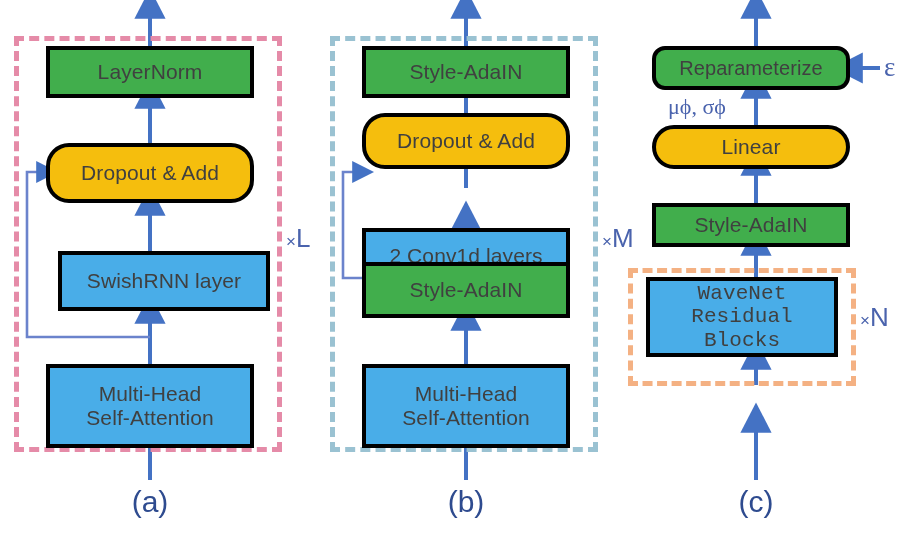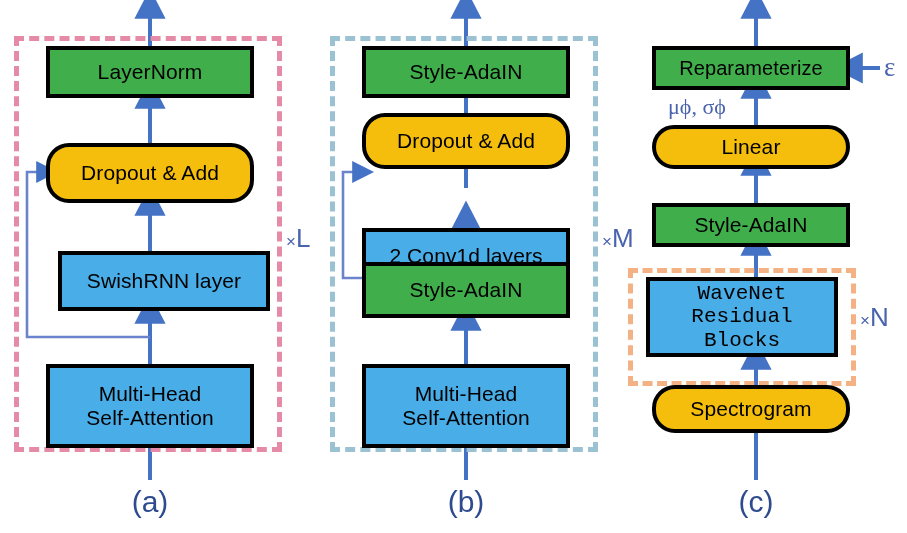--- a/index.html
+++ b/index.html
@@ -22,21 +22,21 @@
 
   
   .node{
     position:absolute;
     box-sizing:border-box;
     border:4px solid #000000;
     display:flex;
     align-items:center;
     justify-content:center;
     text-align:center;
-    color:#000000;
+    color:#404040;
     font-size:21px;
     line-height:1.12;
     letter-spacing:.1px;
     white-space:pre-line;
     user-select:none;
   }
   .node.green {background:#41ae4c;}
   .node.blue  {background:#49ade8;}
   .node.amber {background:#f5be0d;border-radius:23px;}
 
@@ -174,30 +174,29 @@
 
   <div class="node blue" style="left:362px;top:364px;width:208px;height:84px;">Multi-Head
 Self-Attention</div>
 
   <div class="mult" style="left:602px;top:225px;">
     <span class="times">×</span><span>M</span>
   </div>
 
   <div class="caption" style="left:416px;top:487px;width:100px;">(b)</div>
 
-  <div class="node green" style="left:652px;top:46px;width:198px;height:44px;font-size:20px;">Reparameterize</div>
+  <div class="node green" style="left:652px;top:46px;width:198px;height:44px;font-size:20px;border-radius:13px;">Reparameterize</div>
 
   <div class="node amber" style="left:652px;top:125px;width:198px;height:44px;">Linear</div>
 
   <div class="node green" style="left:652px;top:203px;width:198px;height:44px;">Style-AdaIN</div>
 
   <div class="node blue" style="left:646px;top:277px;width:192px;height:80px;font-family:Liberation Mono, monospace;">WaveNet
 Residual Blocks</div>
 
-  <div class="node amber" style="left:652px;top:385px;width:198px;height:48px;">Spectrogram</div>
 
   <div class="mult" style="left:860px;top:304px;">
     <span class="times">×</span><span>N</span>
   </div>
 
   <div class="mathlbl" style="left:668px;top:96px;">μϕ, σϕ</div>
 
   <div class="epsilon" style="left:884px;top:54px;">ε</div>
 
   <div class="caption" style="left:706px;top:487px;width:100px;">(c)</div>

